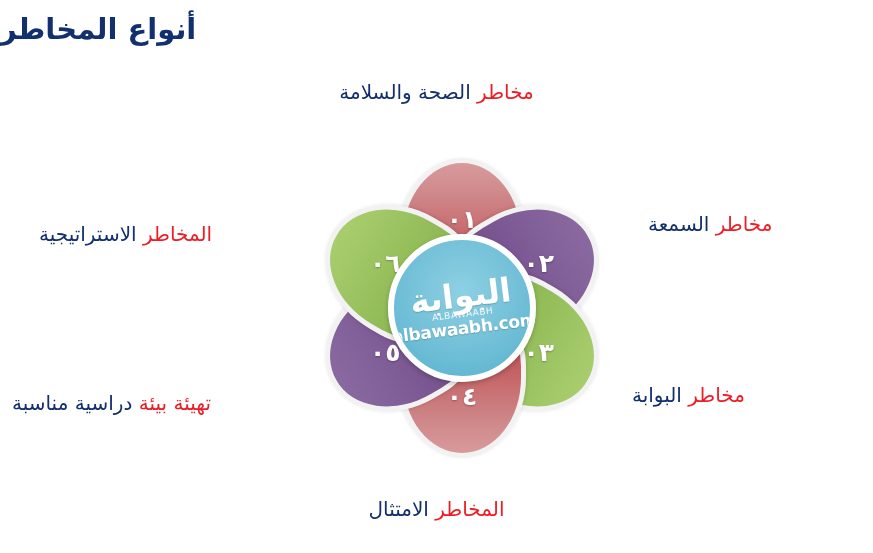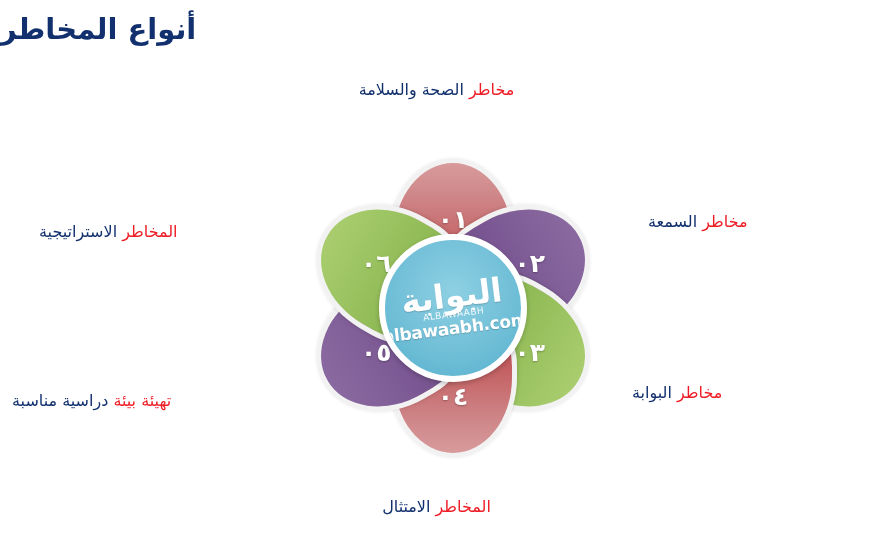--- a/index.html
+++ b/index.html
@@ -24,21 +24,21 @@
     font-size: 29px;
     font-weight: bold;
     color: #12306e;
     direction: rtl;
     letter-spacing: 0px;
   }
 
   
   #flower {
     position: absolute;
-    left: 273px;
+    left: 282px;
     top: 135px;
     width: 360px;
     height: 345px;
   }
 
   .petal-slot {
     position: absolute;
     left: 50%;
     top: 50%;
     width: 0;
@@ -127,21 +127,21 @@
     font-weight: bold;
     letter-spacing: -0.3px;
     margin-top: 1px;
     text-shadow: 0 1px 1px rgba(0,0,0,0.18);
   }
 
   
   .label {
     position: absolute;
     direction: rtl;
-    font-size: 16px;
+    font-size: 20px;
     color: #12306e;
     white-space: nowrap;
   }
   .label .hi { color: #ee1c25; }
 
   #label-01 { top: 80px; left: 0; width: 873px; text-align: center; }
   #label-02 { top: 212px; left: 648px; text-align: center; }
   #label-03 { top: 383px; left: 632px; }
   #label-04 { top: 497px; left: 0; width: 873px; text-align: center; }
   #label-05 { top: 391px; left: 12px; }

